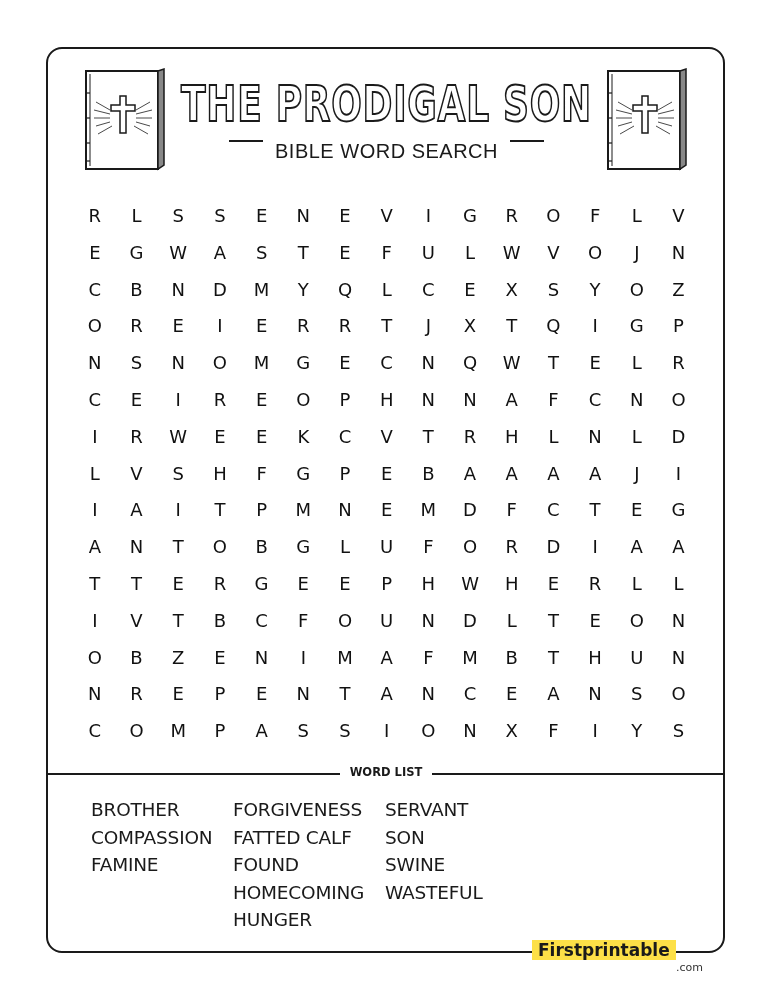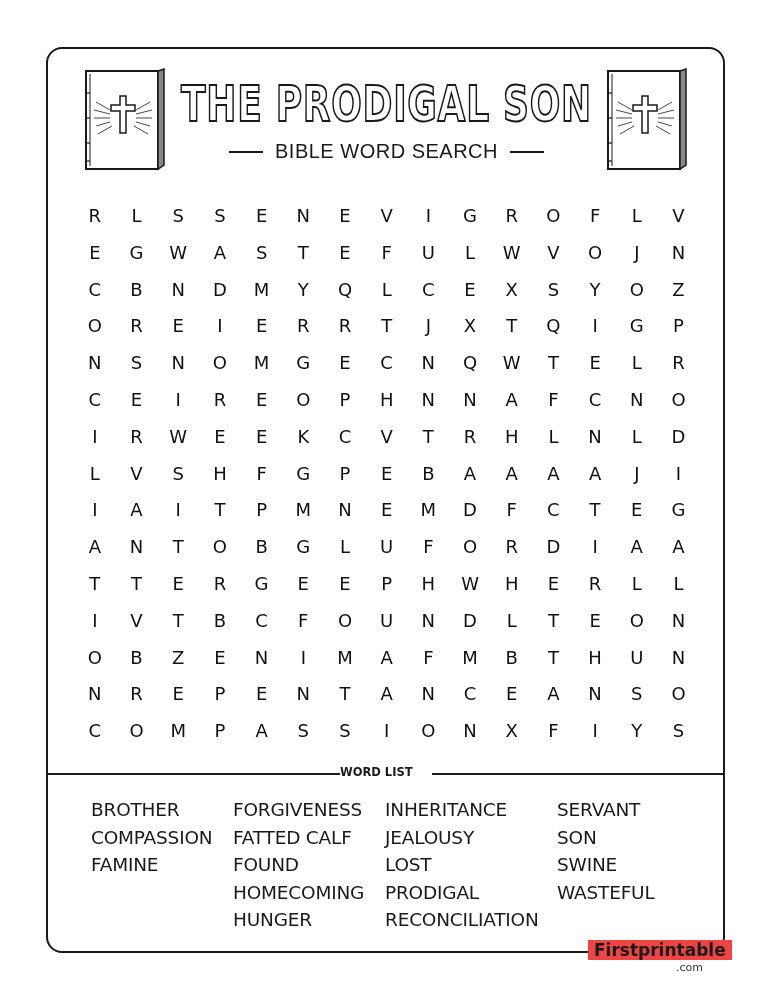--- a/index.html
+++ b/index.html
@@ -11,50 +11,50 @@
   .book { position: absolute; top: 68px; width: 82px; height: 104px; }
   .book.left { left: 84px; }
   .book.right { left: 606px; }
   .title {
     position: absolute; left: 0; right: 0; top: 76px; text-align: center;
     font-family: "DejaVu Sans", sans-serif; font-weight: bold; font-size: 50px;
     letter-spacing: 1px; color: #fff; line-height: 56px;
     -webkit-text-stroke: 2px #1a1a1a; transform: scaleX(0.72); transform-origin: center;
   }
   .subtitle-row {
-    position: absolute; left: 0; right: 0; top: 140px; display: flex; justify-content: center; align-items: center; gap: 12px;
+    position: absolute; left: 0; right: 0; top: 140px; display: flex; justify-content: center; align-items: flex-start; gap: 12px;
   }
   .subtitle-row .dash { width: 34px; height: 2px; background: #1a1a1a; }
   .subtitle {
     font-family: "Liberation Sans", sans-serif; font-size: 20px; letter-spacing: 0.5px; color: #1a1a1a;
   }
   .grid {
     position: absolute; left: 74px; top: 199px;
     display: grid; grid-template-columns: repeat(15, 41.7px); grid-auto-rows: 36.8px;
   }
   .cell {
     font-family: "DejaVu Sans", sans-serif; font-size: 18px; text-align: center; line-height: 34px; color: #111;
   }
   .wl-line { position: absolute; left: 46px; top: 773px; height: 2px; background: #1a1a1a; }
   .wl-line.l { width: 294px; }
   .wl-line.r { left: 432px; width: 293px; }
   .wl-label {
-    position: absolute; left: 340px; width: 92px; top: 765px; 
+    position: absolute; left: 340px; width: 92px; top: 765px; text-align: center;
     font-family: "DejaVu Sans", sans-serif; font-weight: bold; font-size: 11.5px; color: #1a1a1a;
   }
   .wordlist { position: absolute; left: 91px; top: 796px; display: flex; }
   .wl-col { display: flex; flex-direction: column; }
   .wl-col .w {
     font-family: "DejaVu Sans", sans-serif; font-size: 18.5px; line-height: 27.6px; color: #1a1a1a; white-space: nowrap; letter-spacing: -0.2px;
   }
   .wl-col.c1 { width: 142px; }
   .wl-col.c2 { width: 152px; }
   .wl-col.c3 { width: 172px; }
   .brand-wrap {
-    position: absolute; left: 588px; top: 940px; background: #ef4444; padding: 0 6px;
+    position: absolute; left: 532px; top: 940px; background: #fde047; padding: 0 6px;
   }
   .brand { font-family: "DejaVu Sans", sans-serif; font-weight: bold; font-size: 17px; color: #1a1a1a; }
   .brand-com { position: absolute; left: 676px; top: 961px; font-size: 11px; color: #333; font-family: "DejaVu Sans", sans-serif; text-align: center; }
 </style>
 </head>
 <body>
 
 <div class="frame"></div>
 
 <svg class="book left" viewBox="0 0 82 104">
@@ -353,27 +353,20 @@
     <span class="w">COMPASSION</span>
     <span class="w">FAMINE</span>
   </div>
   <div class="wl-col c2">
     <span class="w">FORGIVENESS</span>
     <span class="w">FATTED CALF</span>
     <span class="w">FOUND</span>
     <span class="w">HOMECOMING</span>
     <span class="w">HUNGER</span>
   </div>
-  <div class="wl-col c3">
-    <span class="w">INHERITANCE</span>
-    <span class="w">JEALOUSY</span>
-    <span class="w">LOST</span>
-    <span class="w">PRODIGAL</span>
-    <span class="w">RECONCILIATION</span>
-  </div>
   <div class="wl-col c4">
     <span class="w">SERVANT</span>
     <span class="w">SON</span>
     <span class="w">SWINE</span>
     <span class="w">WASTEFUL</span>
   </div>
 </div>
 
 <div class="brand-wrap">
   <span class="brand">Firstprintable</span>

